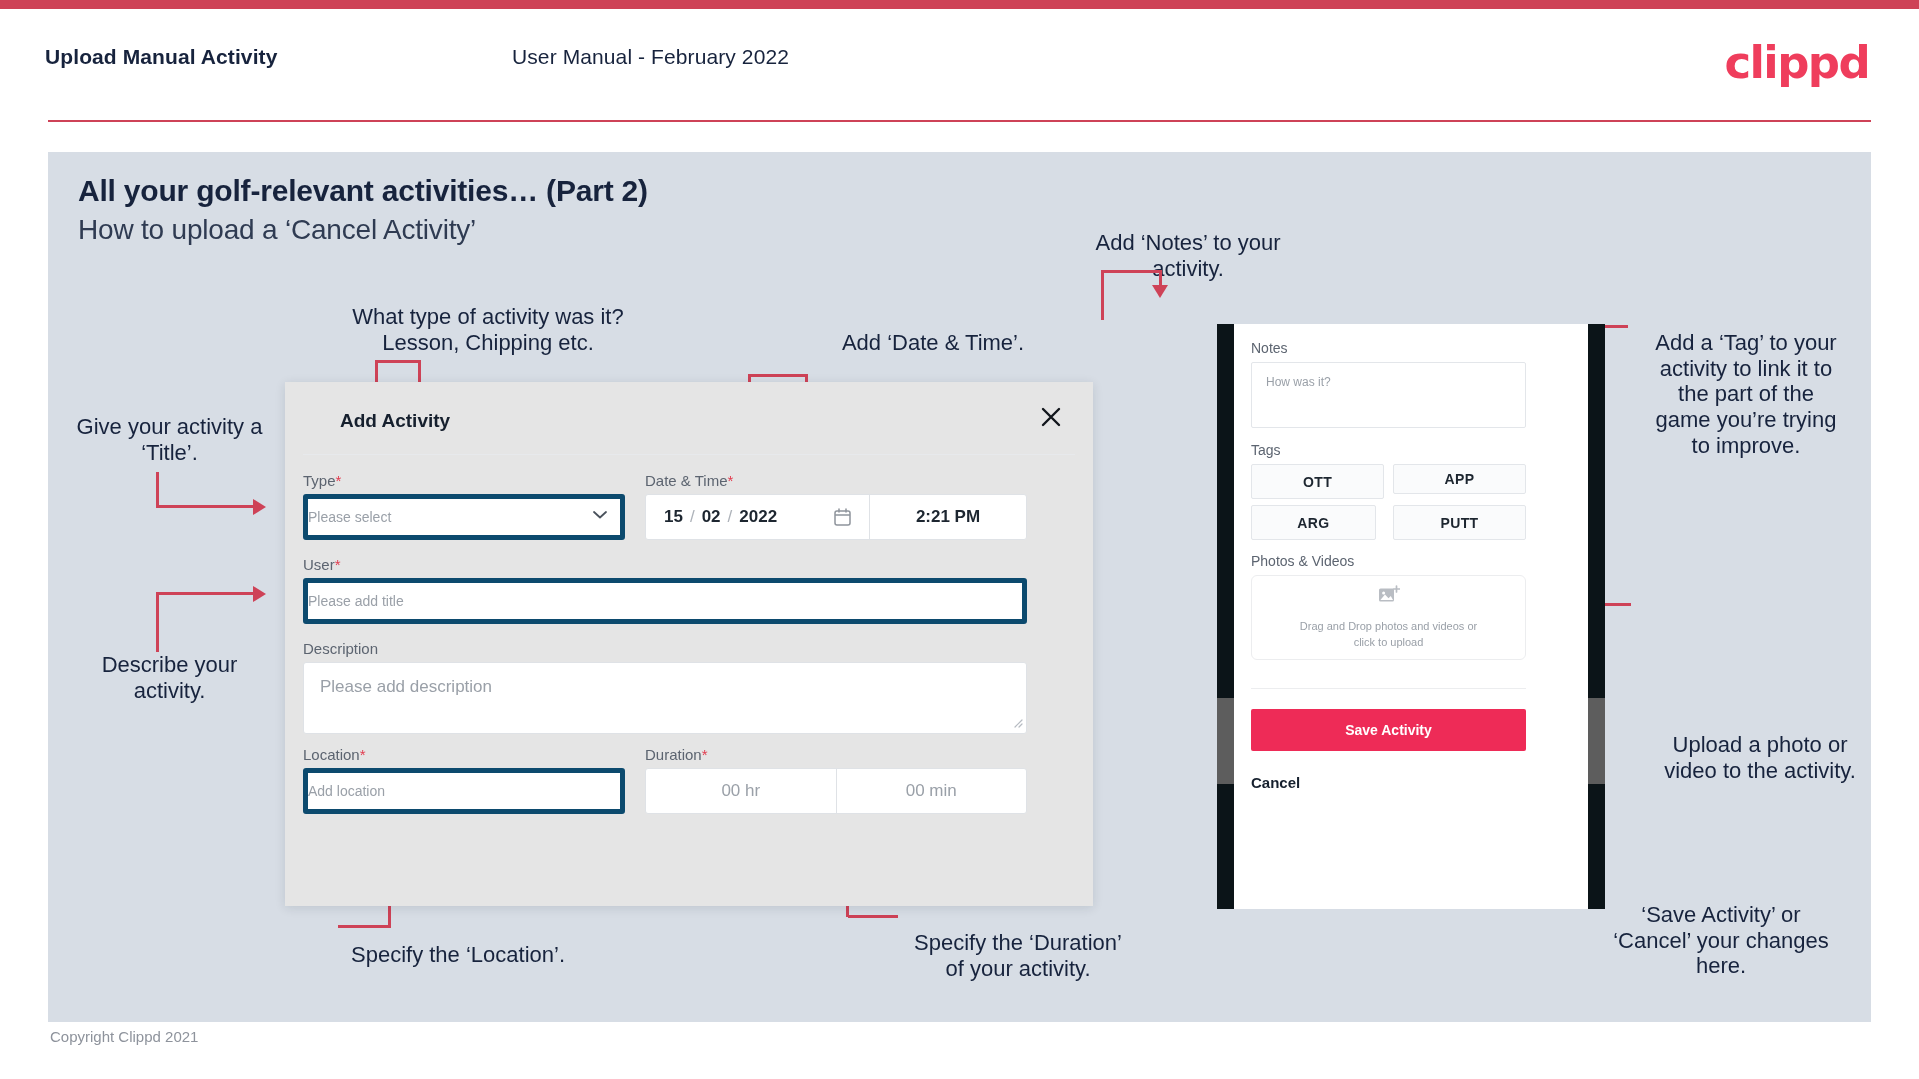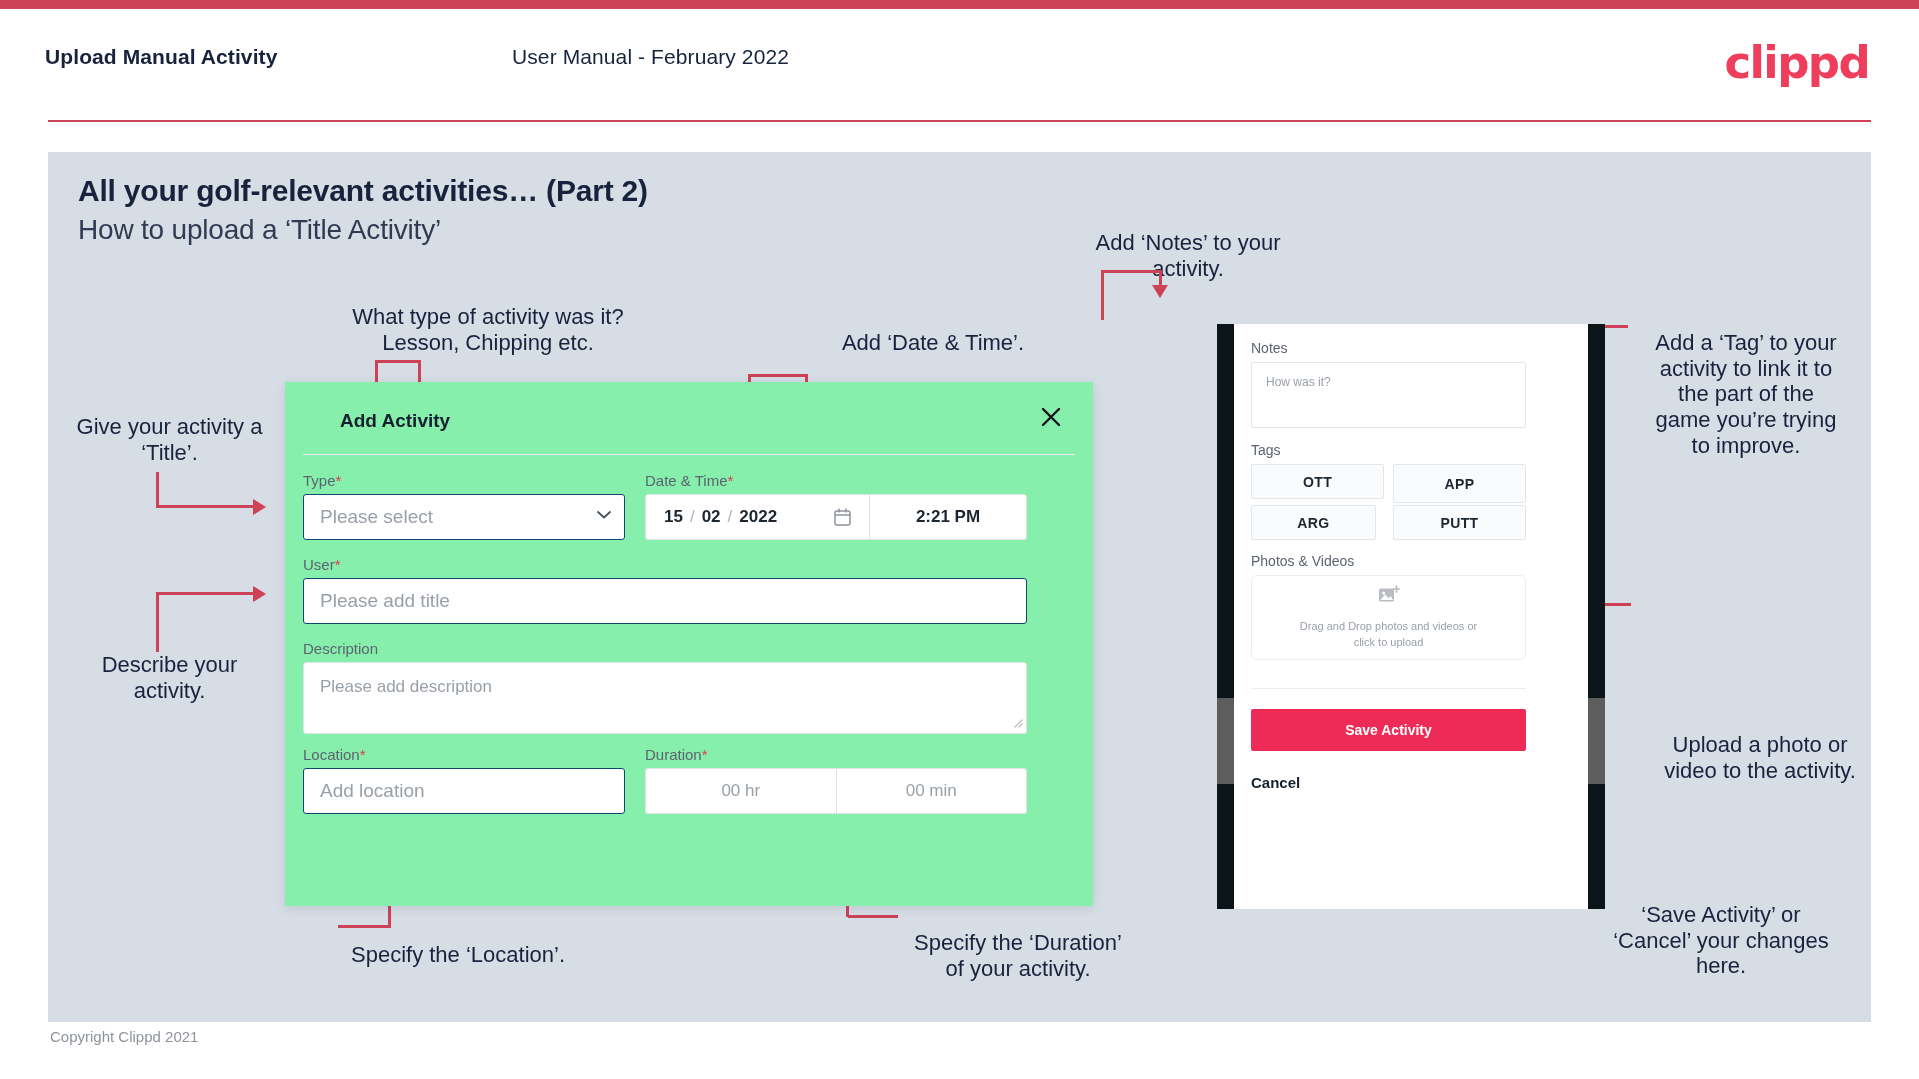--- a/index.html
+++ b/index.html
@@ -72,21 +72,21 @@
   .arrow { position: absolute; width: 0; height: 0; }
   .arrow.down  { border-left: 8px solid transparent; border-right: 8px solid transparent; border-top: 13px solid #ce4257; }
   .arrow.up    { border-left: 8px solid transparent; border-right: 8px solid transparent; border-bottom: 13px solid #ce4257; }
   .arrow.right { border-top: 8px solid transparent; border-bottom: 8px solid transparent; border-left: 13px solid #ce4257; }
   .arrow.left  { border-top: 8px solid transparent; border-bottom: 8px solid transparent; border-right: 13px solid #ce4257; }
 
   
   .dialog {
     position: absolute; left: 285px; top: 382px;
     width: 808px; height: 524px;
-    background: #86efac;
+    background: #e5e5e5;
     box-shadow: 0 2px 10px rgba(20,30,50,.12);
   }
   .dlg-title {
     position: absolute; left: 55px; top: 28px;
     font-size: 19px; font-weight: 700; color: #16202e;
   }
   .dlg-close {
     position: absolute; right: 25px; top: 18px;
     width: 34px; height: 34px; cursor: pointer;
     display: flex; align-items: center; justify-content: center;
@@ -97,24 +97,24 @@
     background: #e7e9ec;
   }
 
   .fld-label {
     position: absolute; font-size: 15px; color: #5c6470; font-weight: 400;
   }
   .fld-label .req { color: #e23b4e; font-size: 15px; }
 
   .inp {
     position: absolute; background: #fff;
-    border: 1px solid #0c4a6e; border-radius: 3px;
+    border: 5px solid #0c4a6e; border-radius: 3px;
     display: flex; align-items: center;
-    font-size: 19px; color: #9aa0a8;
-    padding: 0 16px;
+    font-size: 14px; color: #9aa0a8;
+    padding: 0 0;
   }
 
   .chev {
     position: absolute; right: 14px; top: 50%; transform: translateY(-50%);
     width: 13px; height: 13px;
   }
   .chev svg { display: block; }
 
   .cal-ico { margin-left: auto; display: flex; align-items: center; }
 
@@ -220,21 +220,21 @@
   <div class="top-bar"></div>
 
   <div class="hdr-title">Upload Manual Activity</div>
   <div class="hdr-sub">User Manual - February 2022</div>
   <div class="hdr-rule"></div>
   <div class="logo">clippd</div>
 
   <div class="slide">
 
     <div class="slide-title">All your golf-relevant activities… (Part 2)</div>
-    <div class="slide-subtitle">How to upload a ‘Title Activity’</div>
+    <div class="slide-subtitle">How to upload a ‘Cancel Activity’</div>
 
     <div class="note" style="left:4px; top:262px; width:235px;">Give your activity a
 ‘Title’.</div>
 
     <div class="note" style="left:4px; top:500px; width:235px;">Describe your
 activity.</div>
 
     <div class="note" style="left:290px; top:152px; width:300px;">What type of activity was it?
 Lesson, Chipping etc.</div>
 
@@ -403,21 +403,21 @@
 
       <div class="m-label" style="left:17px; top:16px;">Notes</div>
       <div class="m-inp" style="left:17px; top:38px; width:275px; height:66px;">
         <span>How was it?</span>
       </div>
 
       <div class="m-label" style="left:17px; top:118px;">Tags</div>
       <div class="tag-btn" style="left:17px; top:140px; width:133px; height:35px;">
         <span>OTT</span>
       </div>
-      <div class="tag-btn" style="left:159px; top:140px; width:133px; height:39px;text-align:center;">
+      <div class="tag-btn" style="left:159px; top:140px; width:133px; height:30px;text-align:center;">
         <span>APP</span>
       </div>
       <div class="tag-btn" style="left:17px; top:181px; width:125px; height:35px;">
         <span>ARG</span>
       </div>
       <div class="tag-btn" style="left:159px; top:181px; width:133px; height:35px;">
         <span>PUTT</span>
       </div>
 
       <div class="m-label" style="left:17px; top:229px;">Photos &amp; Videos</div>

